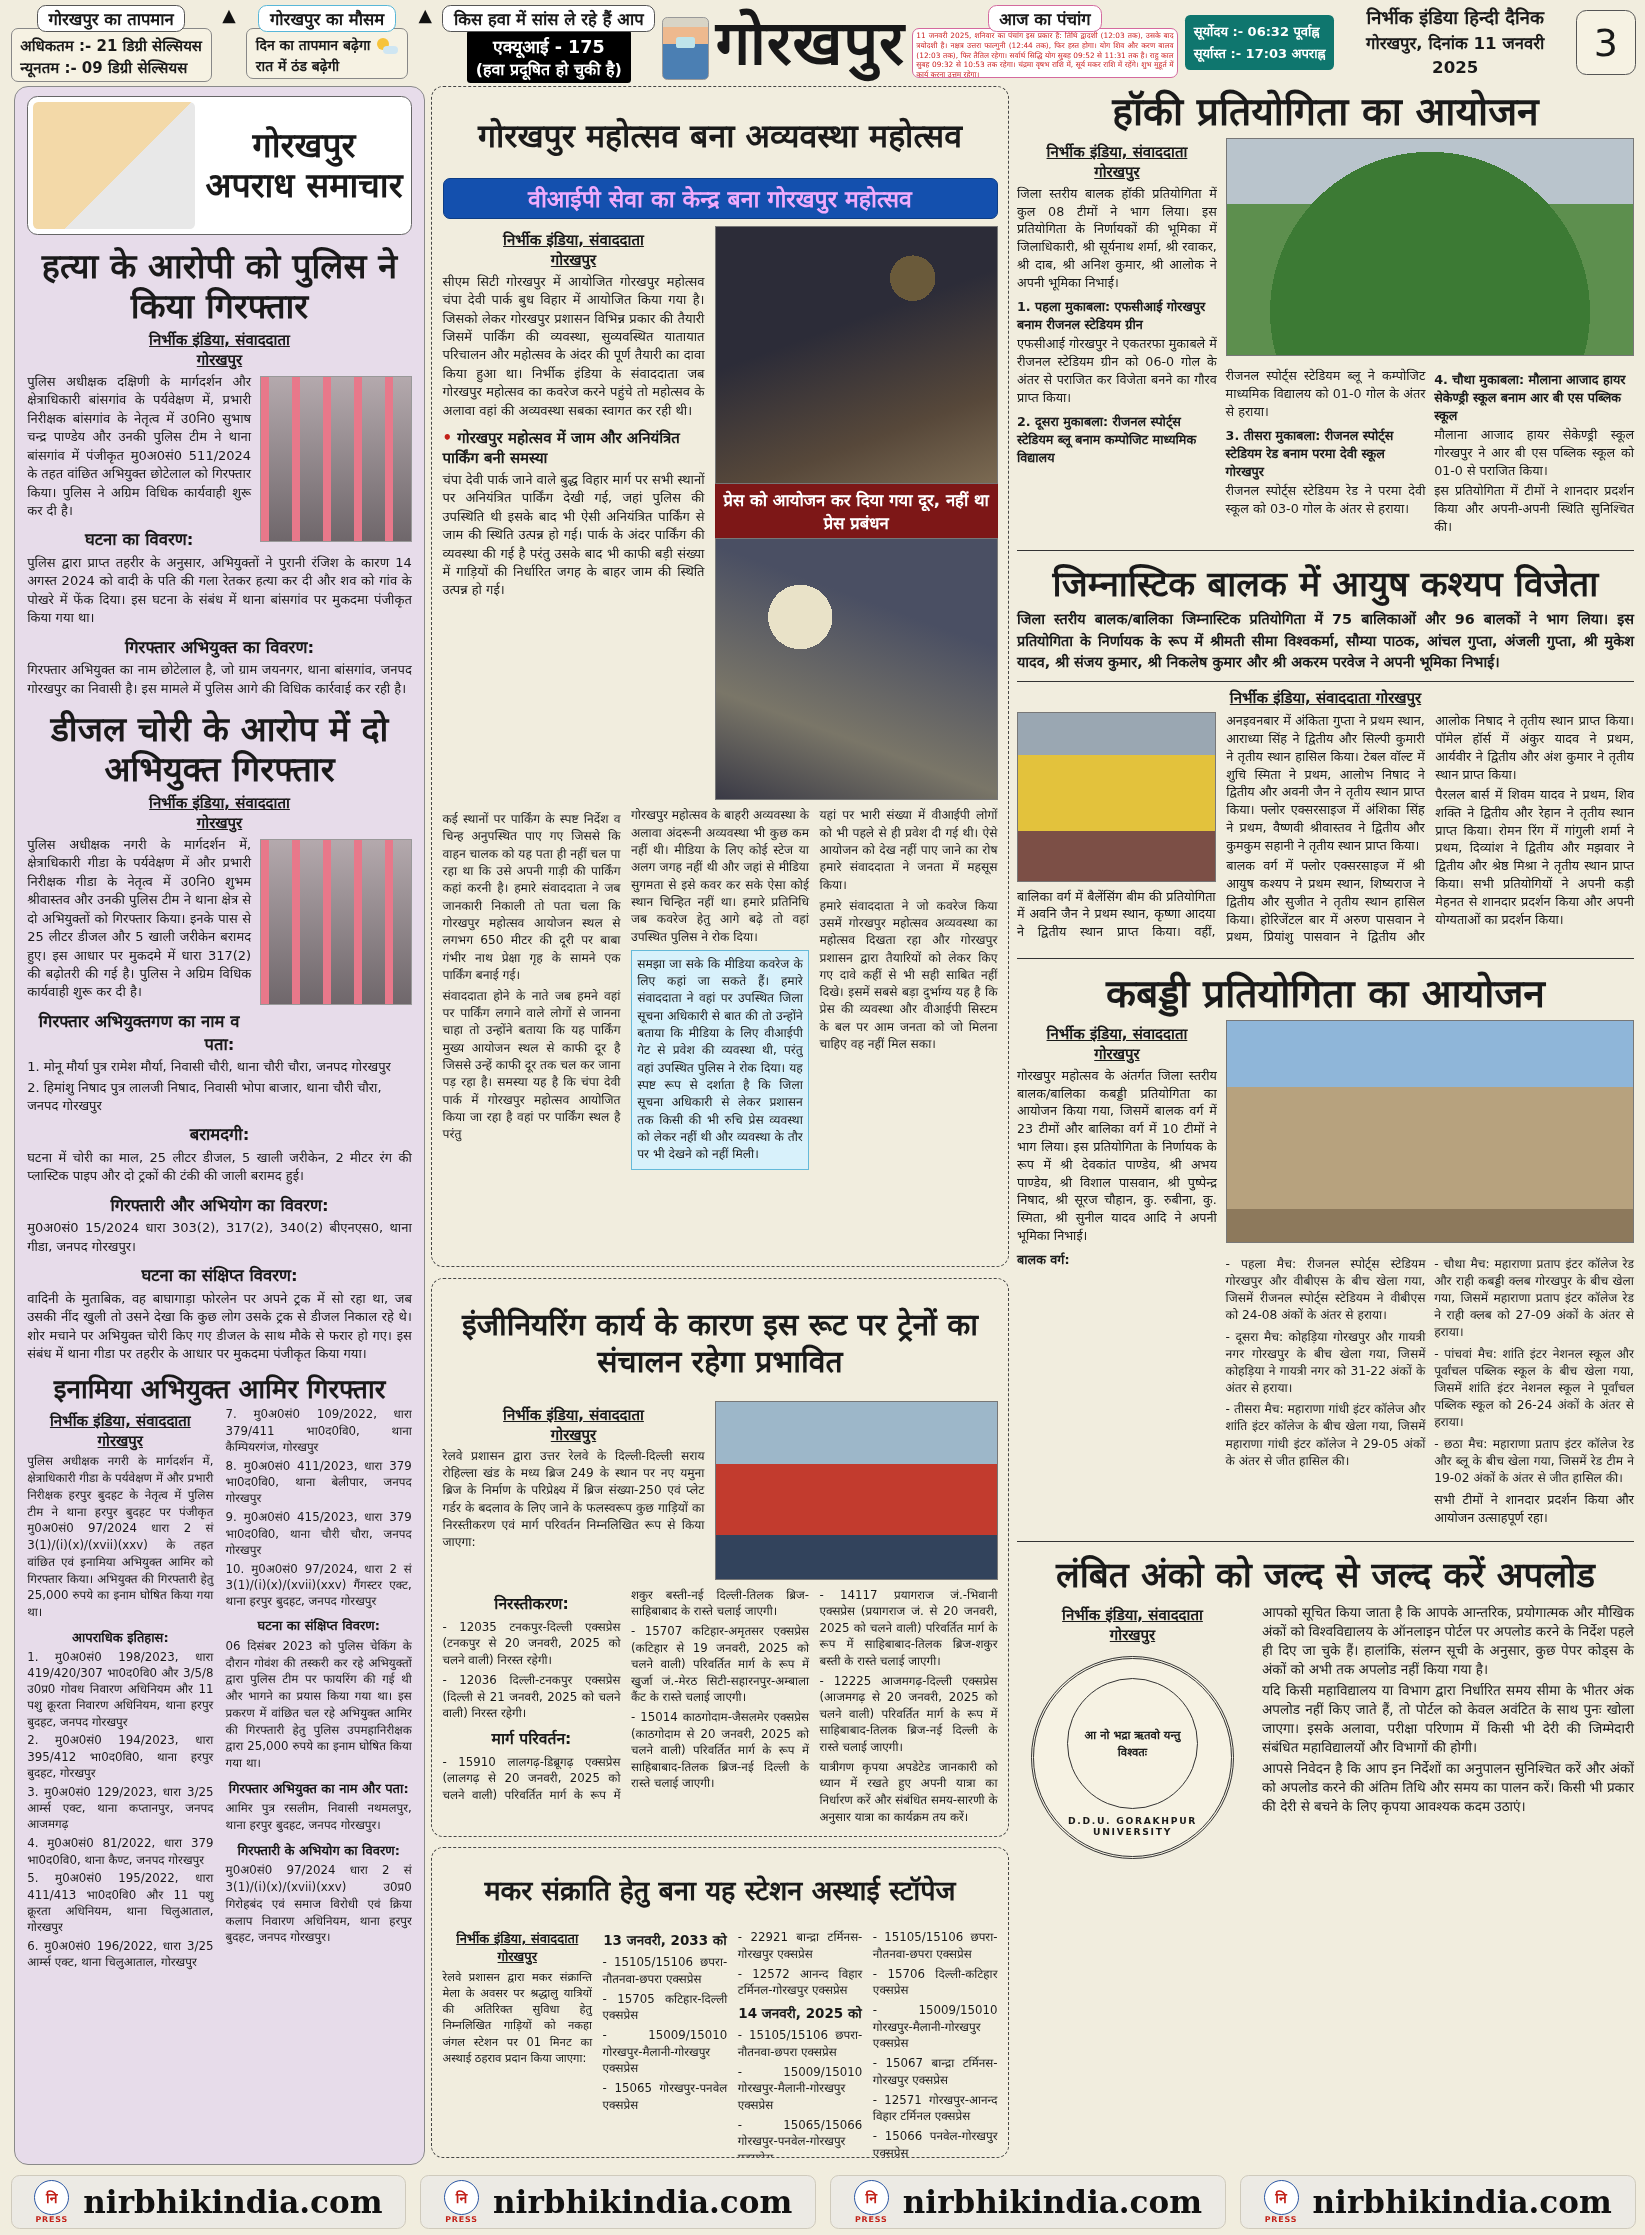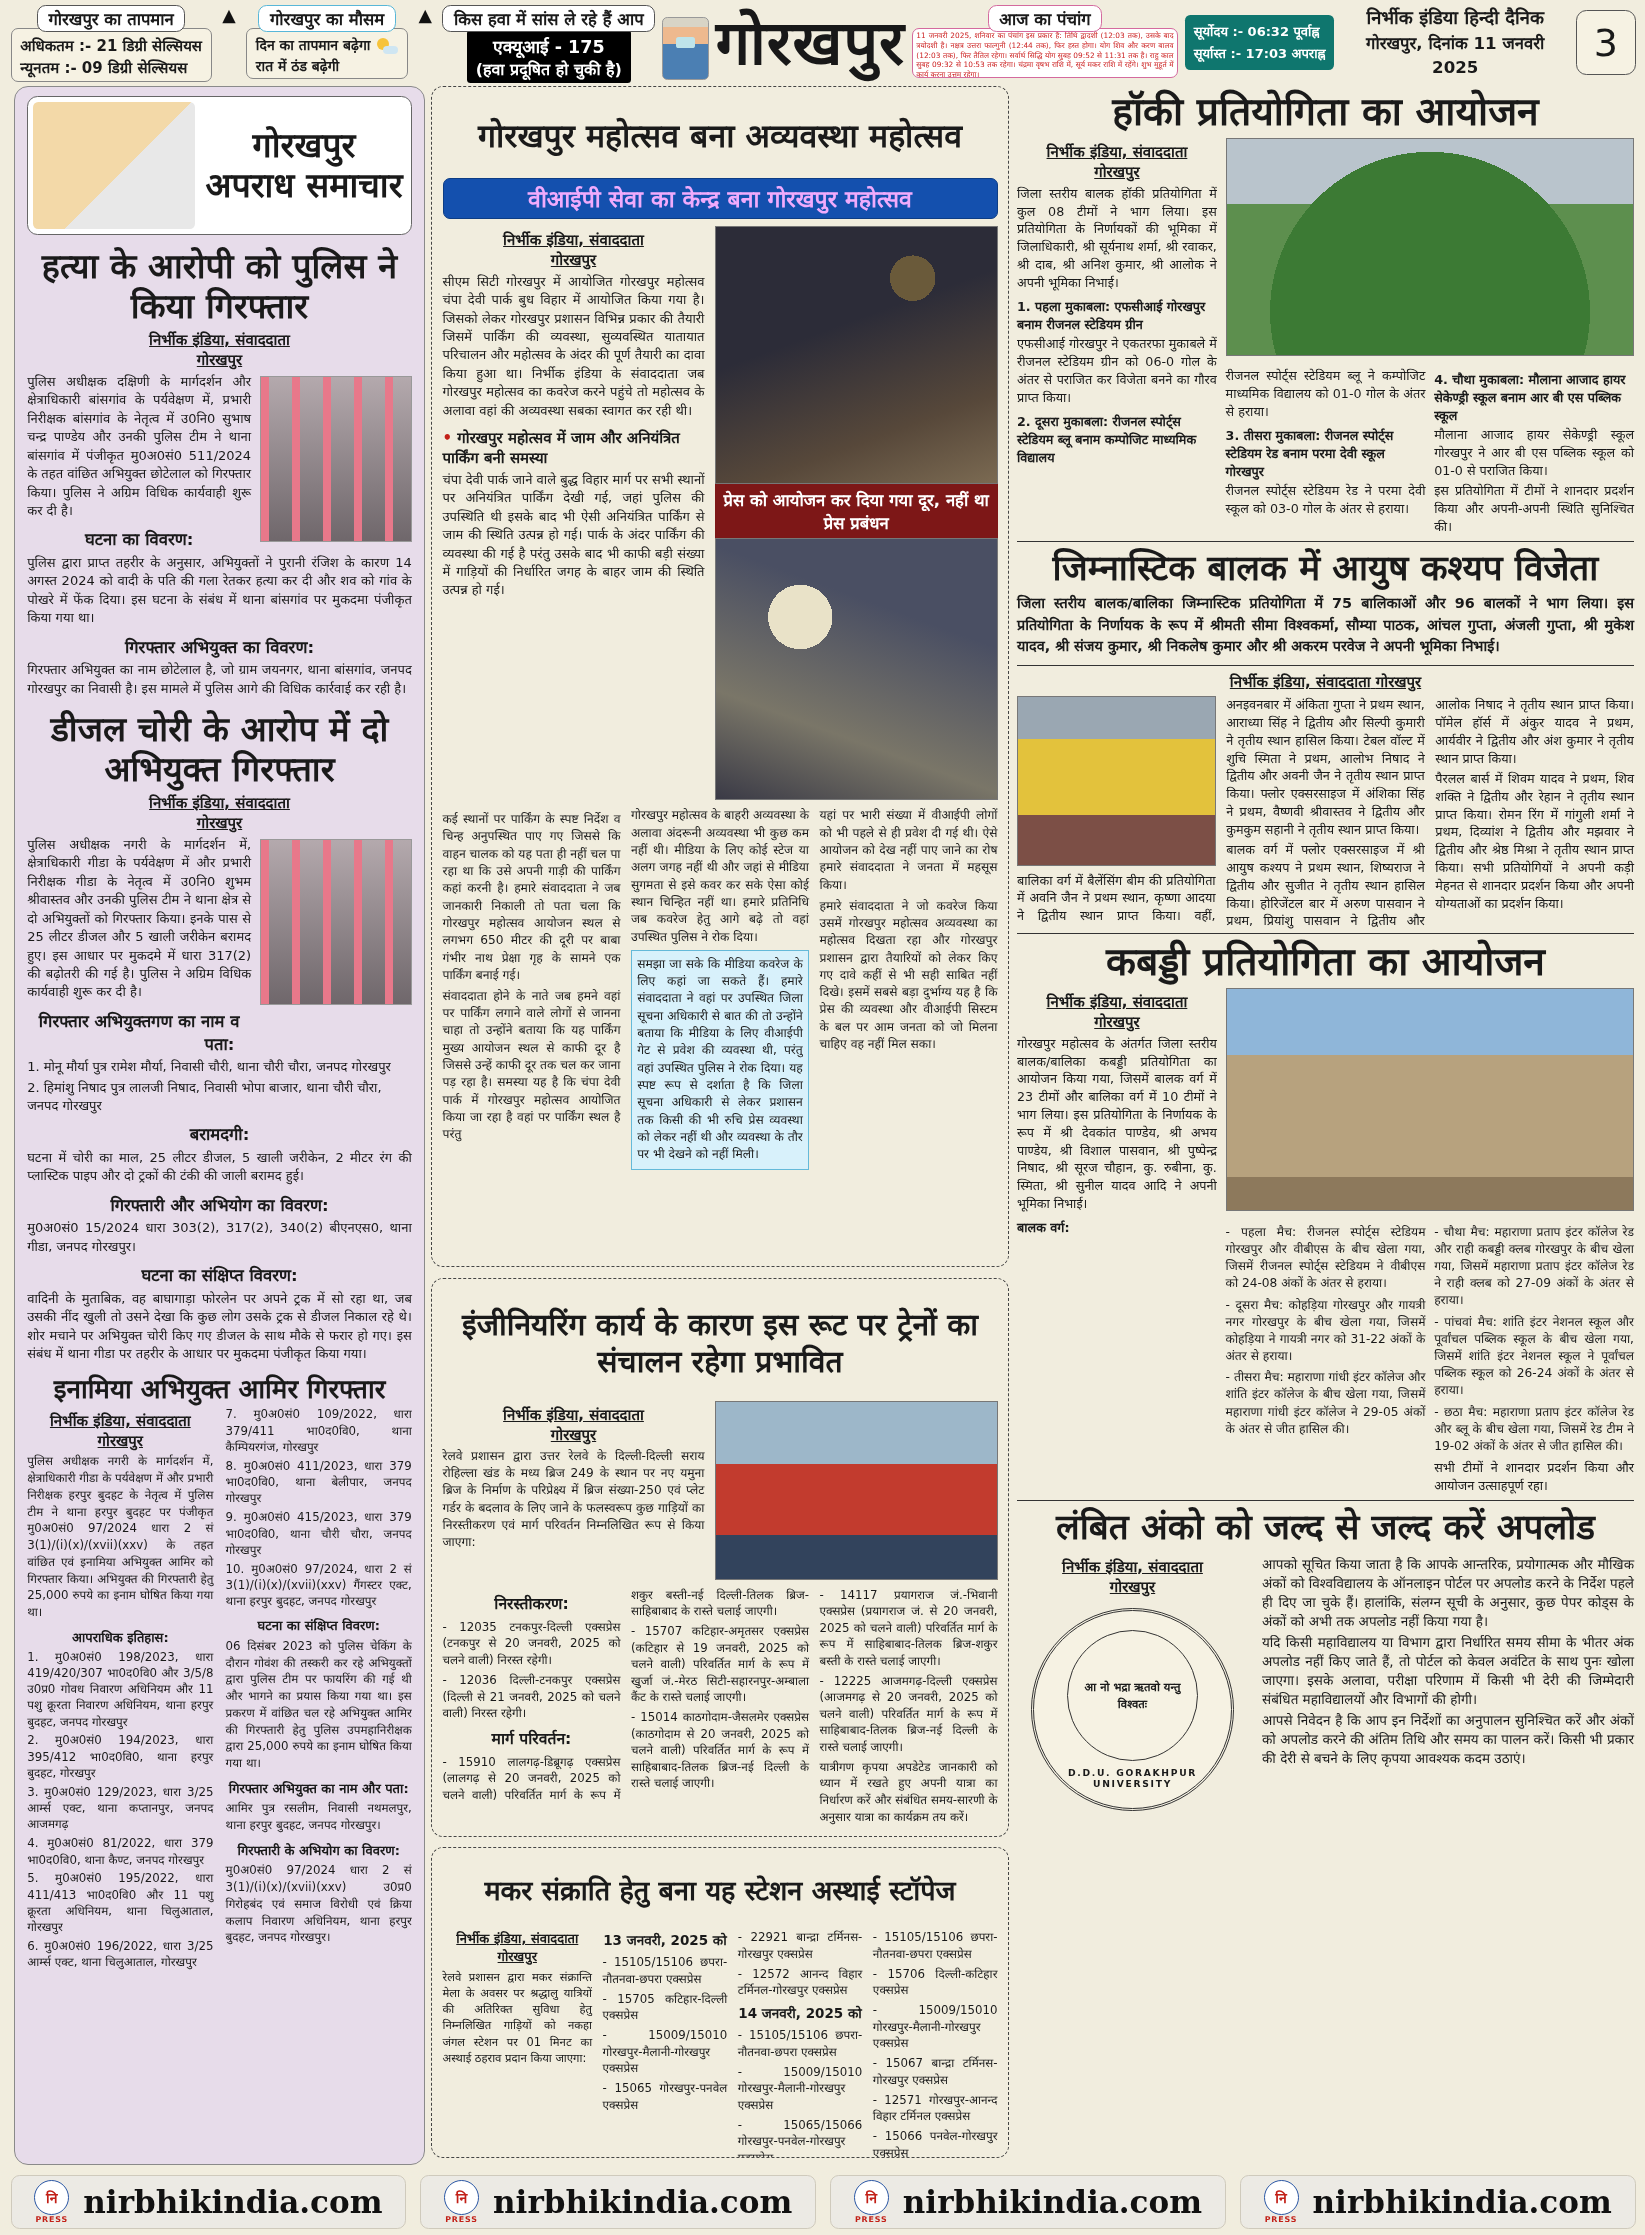--- a/index.html
+++ b/index.html
@@ -86,21 +86,21 @@
   .gphoto{grid-column:2/4;grid-row:1;}
   .gb{grid-column:2;grid-row:2;}
   .gc{grid-column:3;grid-row:2;}
   .ph-hockey{height:218px;background:radial-gradient(circle at 50% 80%,#3c7a34 0 60%,rgba(0,0,0,0) 60%),linear-gradient(#b9c4cc 30%,#5d8f4e 30%);}
   .ph-gym{height:170px;background:linear-gradient(#9aa7b2 25%,#e3c23c 25% 70%,#7c4f46 70%);break-inside:avoid;margin-bottom:5.2px;}
   .ph-kab{height:223px;background:linear-gradient(#8fb6d9 30%,#b7a27e 30% 85%,#8d795c 85%);}
   .mt{font-weight:bold;font-size:12.7px;margin:5.2px 0 1.7px;}
   .sbody{font-size:12.7px;line-height:1.4;margin:2.6px 0;text-align:justify;}
   .mtc{font-size:12.2px;line-height:1.4;margin:4.4px 0;text-align:justify;}
   .mtc::before{content:"- ";}
-  .sect{border-top:1.7px solid #333;margin-top:3px;padding-top:2px;}
+  .sect{border-top:1.7px solid #333;margin-top:12px;padding-top:9px;}
   .gymintro{font-size:14.4px;font-weight:bold;line-height:1.5;text-align:justify;margin:5.2px 0;border-bottom:1.7px solid #333;padding-bottom:7px;}
   .gcols{column-count:3;column-gap:10.5px;margin-top:5.2px;}
   .pendrow{display:flex;gap:14px;margin-top:5.2px;}
   .pleft{width:231px;flex:none;text-align:center;}
   .unilogo{width:197px;height:197px;border-radius:50%;border:3.5px double #333;margin:12.2px auto 0;display:flex;
            flex-direction:column;align-items:center;justify-content:center;background:#f6f2e3;}
   .uinner{width:131px;height:131px;border-radius:50%;border:1.7px solid #333;display:flex;align-items:center;
           justify-content:center;text-align:center;font-weight:bold;font-size:11.4px;padding:7px;box-sizing:border-box;line-height:1.5;}
   .uring{font-size:9.2px;font-weight:bold;letter-spacing:1.7px;margin-top:5.2px;}
   
@@ -286,21 +286,21 @@
     </div>
 
     <div class="mbox" style="height:311px;box-sizing:border-box;">
       <h1 class="mh1" style="font-size:27px;">मकर संक्राति हेतु बना यह स्टेशन अस्थाई स्टॉपेज</h1>
       <div class="makarrow">
         <div class="mkcol" style="flex:1.2;">
           <div class="byline" style="font-size:13px;"><span>निर्भीक इंडिया, संवाददाता</span><br><span>गोरखपुर</span></div>
           <p class="body" style="font-size:11.4px;">रेलवे प्रशासन द्वारा मकर संक्रान्ति मेला के अवसर पर श्रद्धालु यात्रियों की अतिरिक्त सुविधा हेतु निम्नलिखित गाड़ियों को नकहा जंगल स्टेशन पर 01 मिनट का अस्थाई ठहराव प्रदान किया जाएगा:</p>
         </div>
         <div class="mkcol">
-          <div class="dts">13 जनवरी, 2025 को</div>
+          <div class="dts">13 जनवरी, 2033 को</div>
           <div>
               <div class="tli">15105/15106 छपरा-नौतनवा-छपरा एक्सप्रेस</div>
               <div class="tli">15705 कटिहार-दिल्ली एक्सप्रेस</div>
               <div class="tli">15009/15010 गोरखपुर-मैलानी-गोरखपुर एक्सप्रेस</div>
               <div class="tli">15065 गोरखपुर-पनवेल एक्सप्रेस</div>
             </div>
         </div>
         <div class="mkcol">
           <div>
               <div class="tli">22921 बान्द्रा टर्मिनस-गोरखपुर एक्सप्रेस</div>

